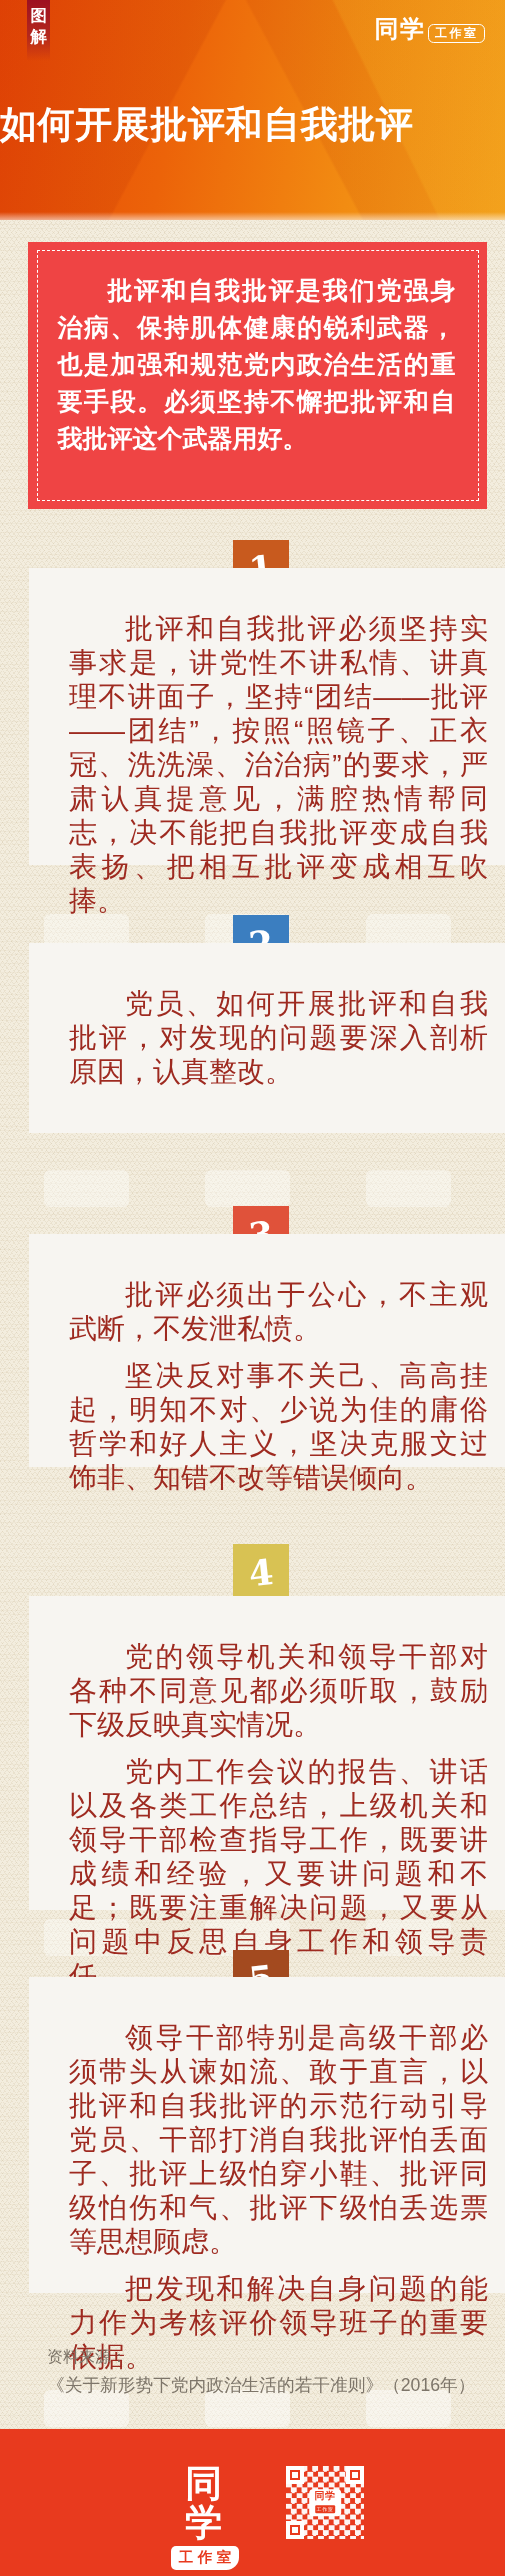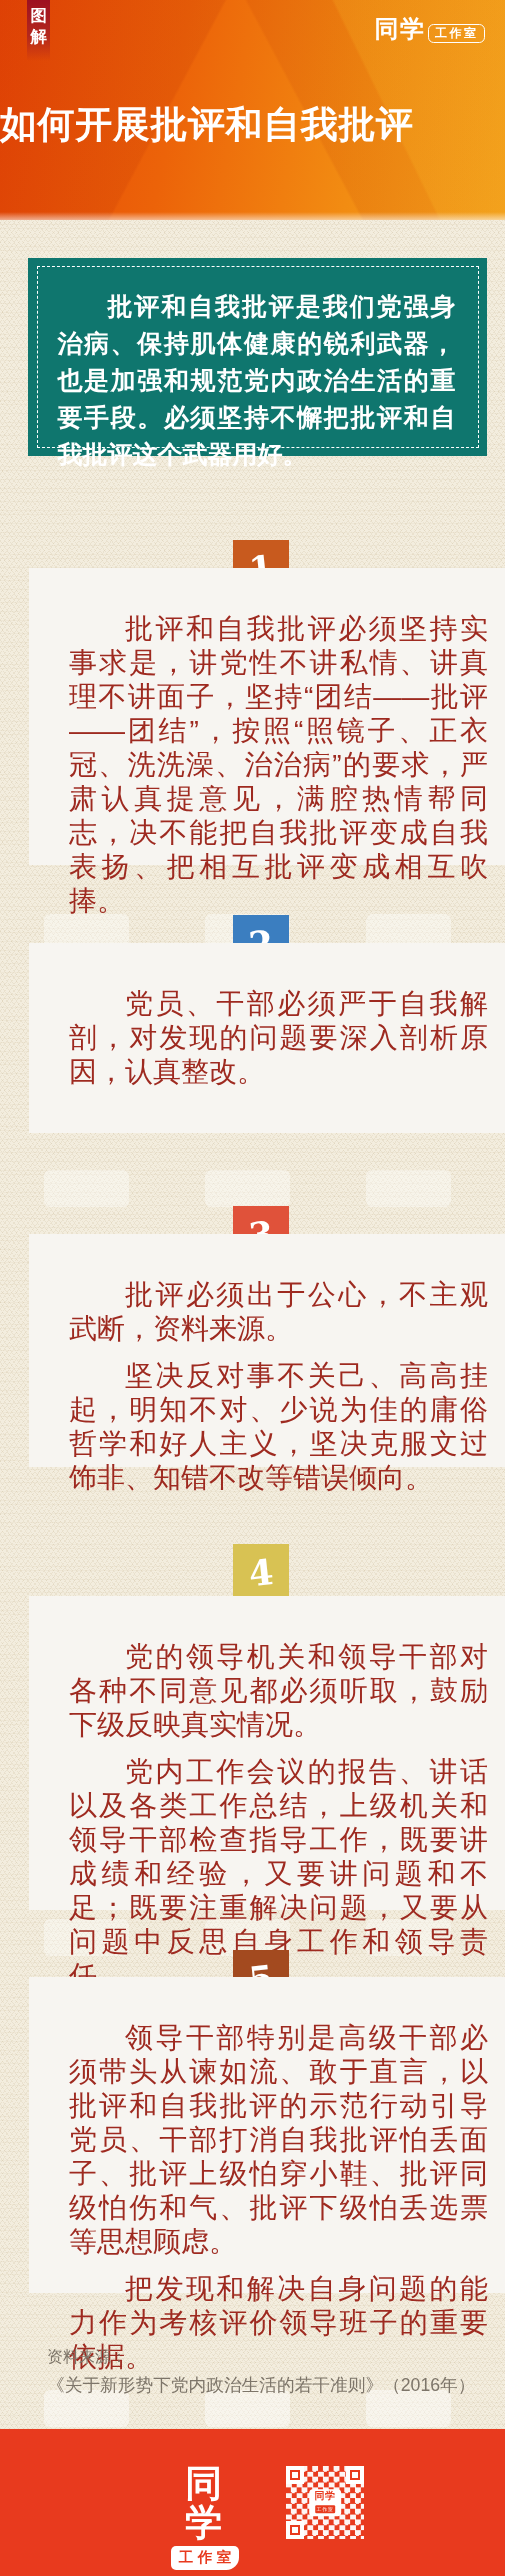--- a/index.html
+++ b/index.html
@@ -36,21 +36,21 @@
     background:linear-gradient(180deg,#9d1021 0%,#b5281c 60%,rgba(197,52,12,0) 100%);}
   .ribbon span{display:block;color:#fff;font-size:16.4px;font-weight:bold;line-height:21px;}
   .ribbon span:first-child{margin-top:5px;}
   .h-logo{position:absolute;right:21.5px;top:16.4px;display:flex;align-items:flex-start;}
   .h-logo .h-name{color:#fff;font-size:24px;font-weight:bold;letter-spacing:1.3px;line-height:26.6px;}
   .h-logo .h-box{margin:7.6px 0 0 2.5px;border:1.9px solid #fff;border-radius:5.7px;color:#fff;
     font-size:12px;font-weight:bold;letter-spacing:2.5px;padding:1.3px 5px 1.9px 6.3px;line-height:14px;}
   .title{position:absolute;left:0;top:104px;width:506px;margin:0;
     color:#fff;font-size:37px;font-weight:bold;letter-spacing:0.6px;line-height:42px;}
   
-  .intro{position:absolute;left:28.4px;top:258px;width:459px;height:198px;background:#0f766e;}
+  .intro{position:absolute;left:28.4px;top:242px;width:459px;height:267px;background:#ef4444;}
   .intro::before{content:"";position:absolute;inset:8.2px;border:1.9px dashed #fff;}
   .intro p{position:relative;margin:0;padding:30px 32px 0 29px;text-indent:2em;
     color:#fff;font-size:25px;line-height:37px;font-weight:bold;text-align:justify;
     font-family:"Liberation Serif",serif;}
   
   .card{position:absolute;left:29px;width:488px;background:#f7f5f1;
     padding:44px 29px 8px 40px;box-sizing:border-box;}
   .card p{margin:0;color:#9e2a20;font-size:28px;line-height:34px;text-indent:2em;
     text-align:justify;}
   .card p + p{margin-top:12.6px;}
@@ -117,28 +117,28 @@
   </div>
   <section class="card card1">
     <p>批评和自我批评必须坚持实事求是，讲党性不讲私情、讲真理不讲面子，坚持“团结——批评——团结”，按照“照镜子、正衣冠、洗洗澡、治治病”的要求，严肃认真提意见，满腔热情帮同志，决不能把自我批评变成自我表扬、把相互批评变成相互吹捧。</p>
 
   </section>
 
   <div class="badge b2 badge2">
     <span>2</span>
   </div>
   <section class="card card2">
-    <p>党员、干部必须严于自我解剖，对发现的问题要深入剖析原因，认真整改。</p>
+    <p>党员、如何开展批评和自我批评，对发现的问题要深入剖析原因，认真整改。</p>
   </section>
 
   <div class="badge b3 badge3">
     <span>3</span>
   </div>
   <section class="card card3">
-    <p>批评必须出于公心，不主观武断，资料来源。</p>
+    <p>批评必须出于公心，不主观武断，不发泄私愤。</p>
     <p>坚决反对事不关己、高高挂起，明知不对、少说为佳的庸俗哲学和好人主义，坚决克服文过饰非、知错不改等错误倾向。</p>
   </section>
 
   <div class="badge b4 badge4">
     <span>4</span>
   </div>
   <section class="card card4">
     <p>党的领导机关和领导干部对各种不同意见都必须听取，鼓励下级反映真实情况。</p>
     <p>党内工作会议的报告、讲话以及各类工作总结，上级机关和领导干部检查指导工作，既要讲成绩和经验，又要讲问题和不足；既要注重解决问题，又要从问题中反思自身工作和领导责任。</p>
   </section>

